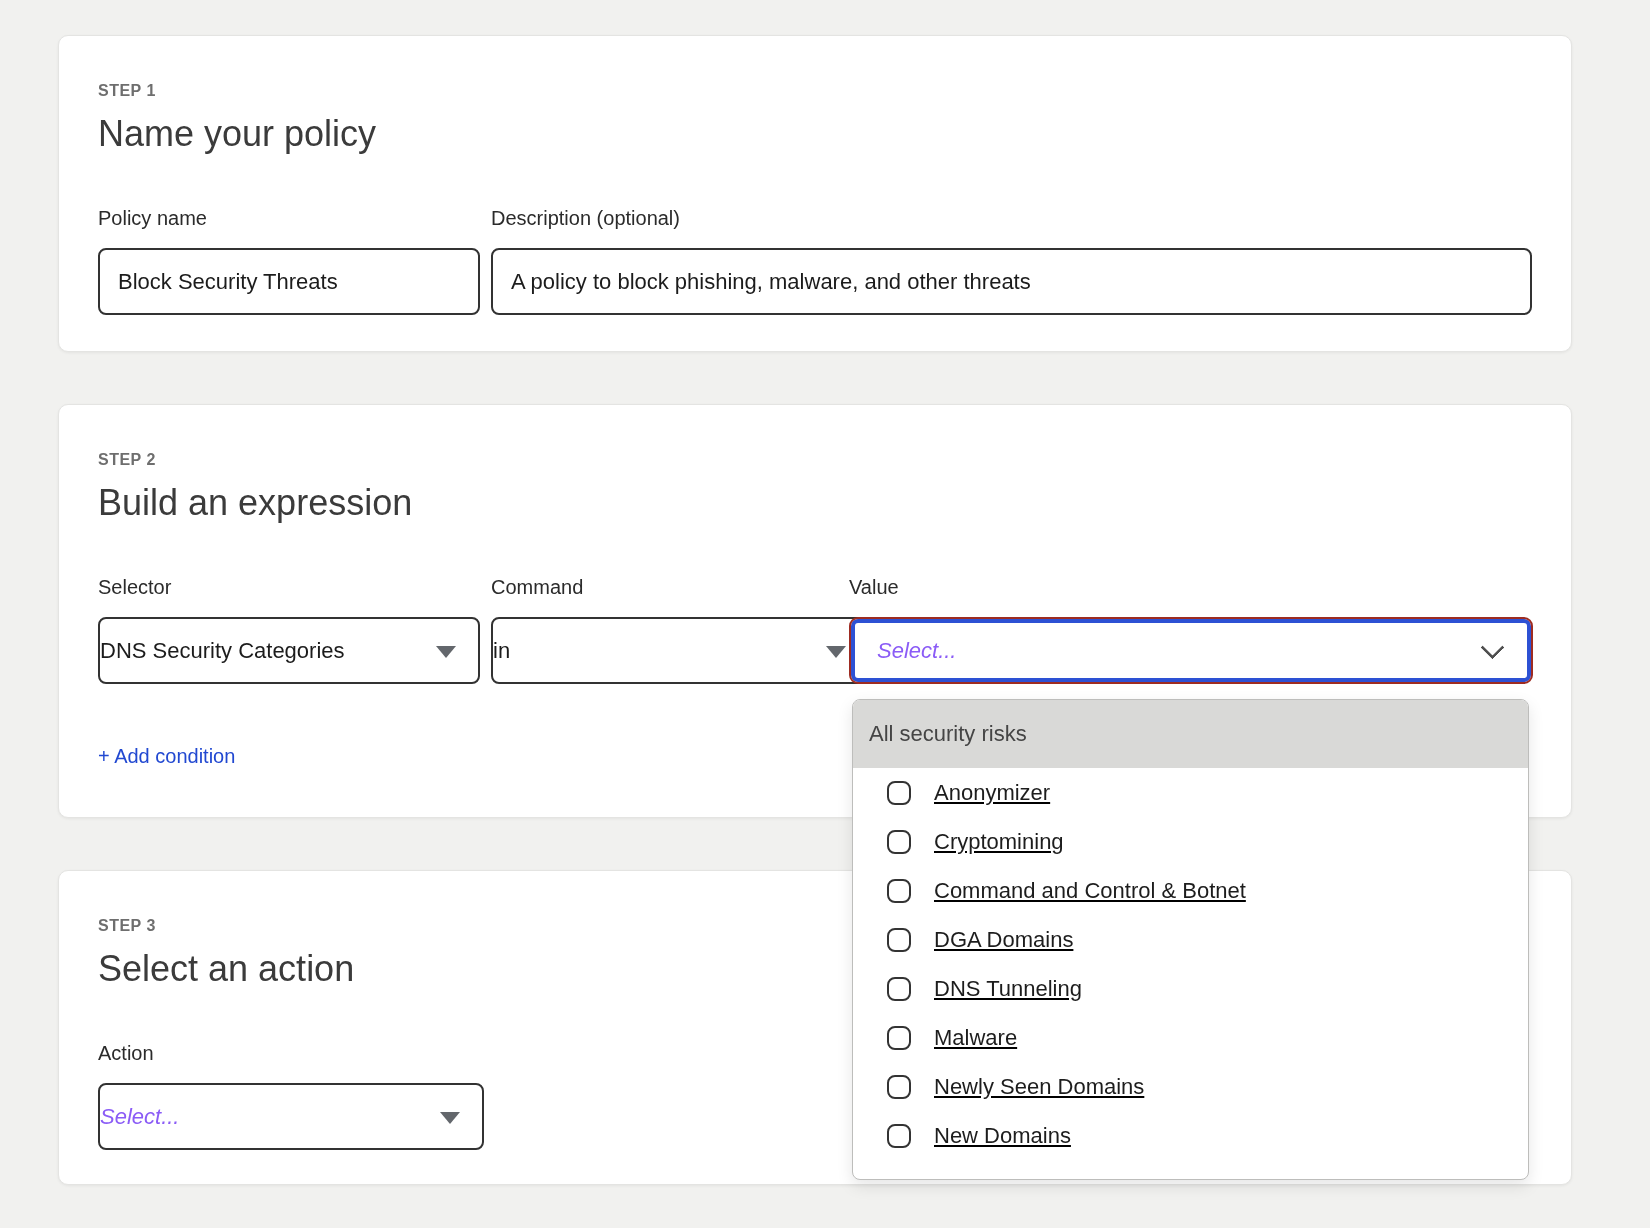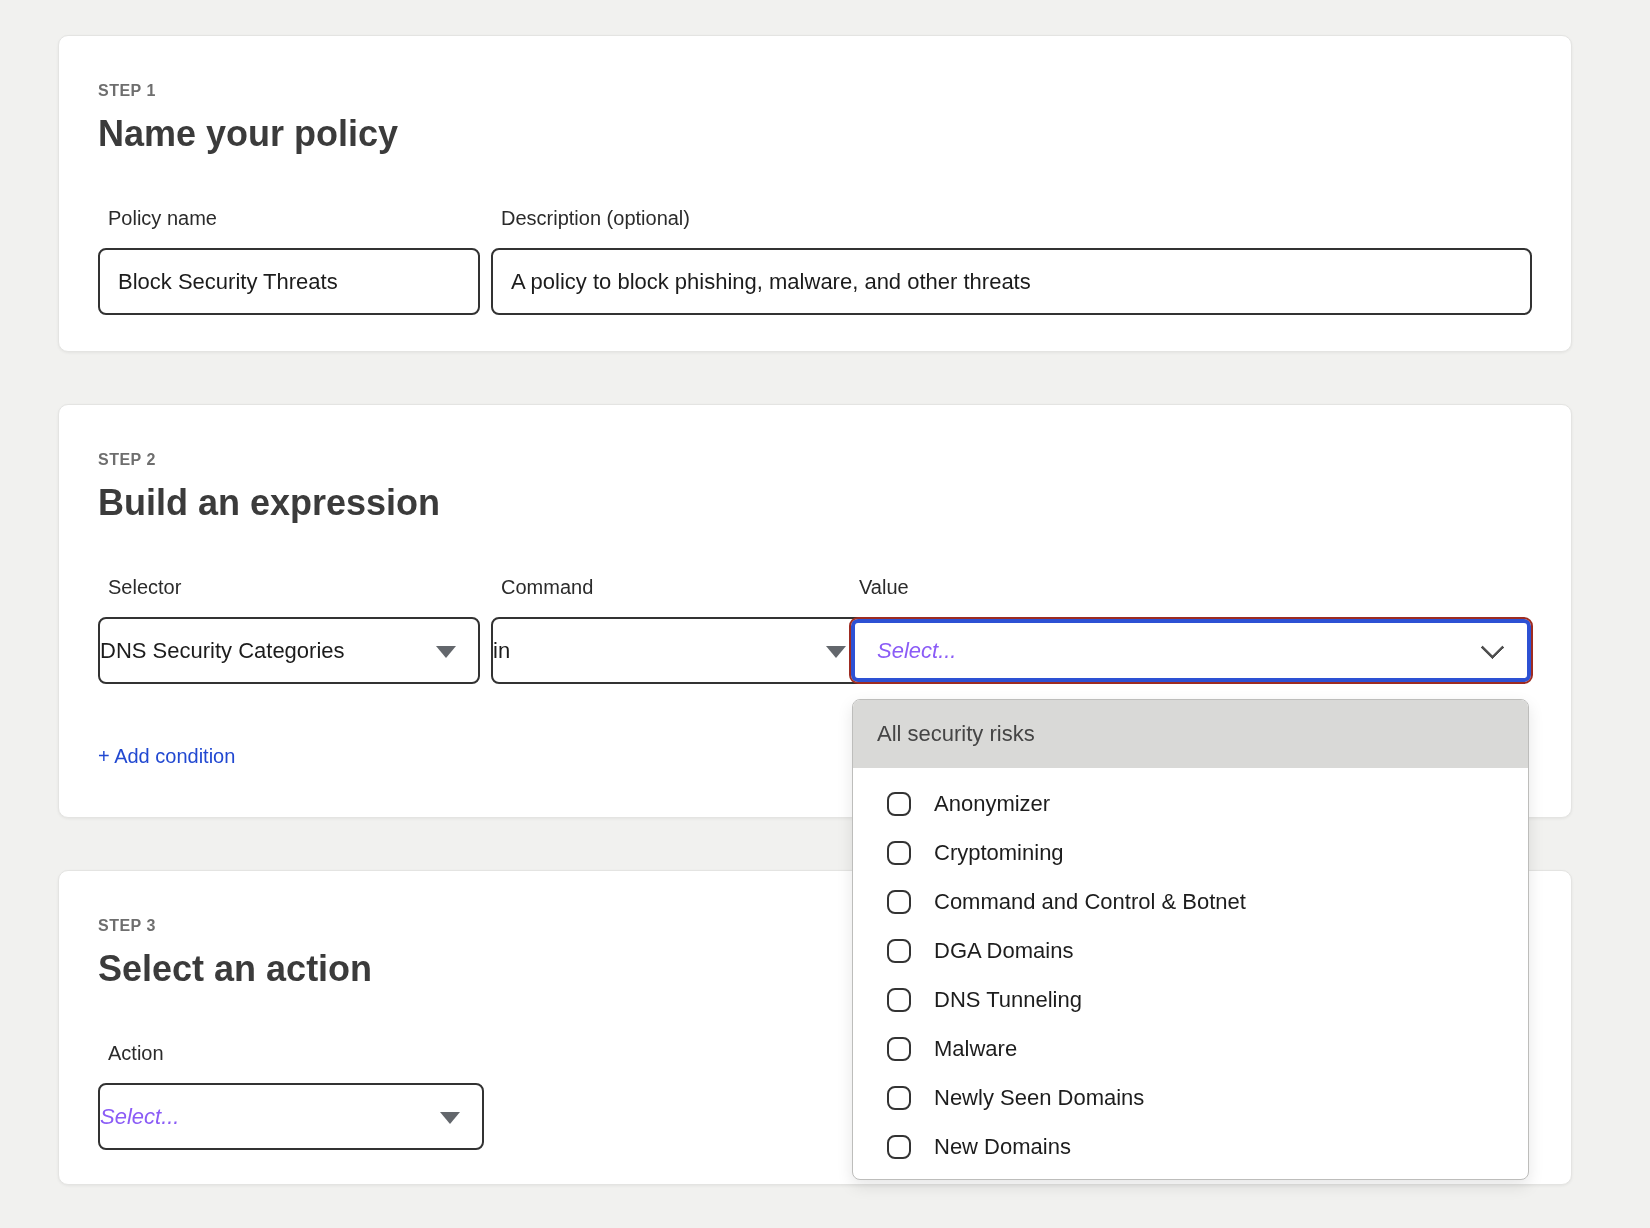--- a/index.html
+++ b/index.html
@@ -30,32 +30,31 @@
     left: 39px; top: 46px;
     font-size: 16px;
     font-weight: 700;
     letter-spacing: 0.5px;
     color: #6e6e6e;
   }
   .card-title {
     position: absolute;
     left: 39px; top: 76px;
     font-size: 36px;
-    font-weight: 700;
+    font-weight: 400;
     color: #3b3b3b;
     line-height: 44px;
   }
   .field-label {
     position: absolute;
     top: 170px;
     font-size: 20px;
     font-weight: 400;
     color: #2b2b2b;
     line-height: 24px;
-    margin-left: 10px;
   }
   .field-box {
     position: absolute;
     top: 212px;
     height: 67px;
     background: #ffffff;
     border: 2px solid #323232;
     border-radius: 8px;
     font-size: 22px;
     color: #1c1c1c;
@@ -116,26 +115,26 @@
     border-radius: 8px;
     box-shadow: 0 6px 16px rgba(0,0,0,0.10);
     overflow: hidden;
     z-index: 20;
   }
   .dropdown-header {
     height: 68px;
     background: #d9d9d7;
     display: flex;
     align-items: center;
-    padding-left: 24px;
+    padding-left: 16px;
     font-size: 22px;
     color: #454545;
     cursor: pointer;
   }
-  .dropdown-options { padding-top: 11px; }
+  .dropdown-options { padding-top: 0; text-decoration: underline; }
   .dropdown-option {
     height: 49px;
     display: flex;
     align-items: center;
     padding-left: 34px;
     cursor: pointer;
   }
   .checkbox {
     width: 24px; height: 24px;
     border: 2px solid #333333;

